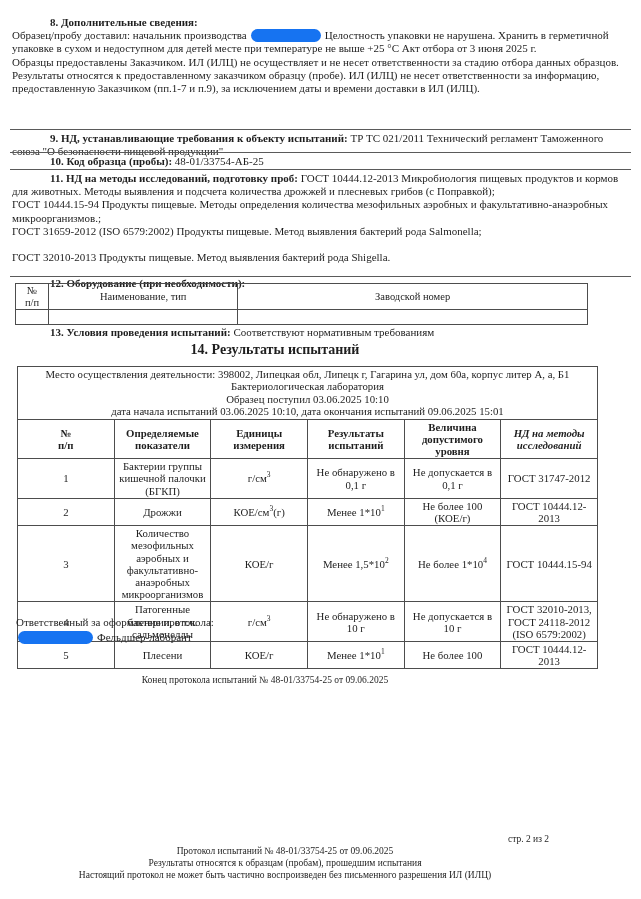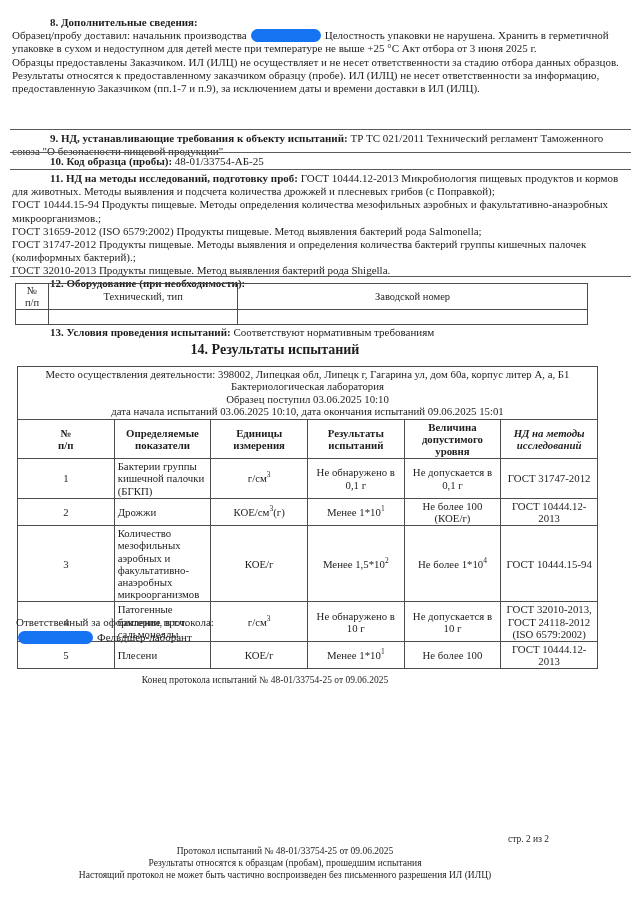--- a/index.html
+++ b/index.html
@@ -22,21 +22,21 @@
   }
   
   table{border-collapse:collapse;}
   .equip{left:15px;top:283px;width:573px;font-size:10.5px;line-height:11.5px;}
   .equip td{border:1px solid #4d4d4d;text-align:center;padding:1px 3px;vertical-align:middle;}
   .equip .h{height:22px;}
   .equip .empty td{height:12px;}
   
   .results{left:17px;top:366px;width:581px;font-size:10.8px;line-height:12.2px;table-layout:fixed;}
   .results td{border:1px solid #4d4d4d;padding:1px 3px;text-align:center;vertical-align:middle;}
-  .results td.ind{text-align:left;}
+  .results td.ind{text-align:center;}
   .results .meta-cell{height:48px;line-height:12.4px;}
   .results .head td{font-weight:bold;height:24px;}
   sup{font-size:7.5px;line-height:0;}
   .c-num{width:19px;}
   .c-ind{width:148px;}
   .c-unit{width:75px;}
   .c-res{width:105px;}
   .c-all{width:113px;}
   .c-nd{width:121px;font-style:italic;}
   .small{font-size:9.5px;line-height:11.5px;}
@@ -65,31 +65,31 @@
     <span class="bold">10. Код образца (пробы):</span>
     <span>48-01/33754-АБ-25</span>
   </div>
   <div class="abs rule" style="top:169px;"></div>
 
   <div class="abs sec" style="top:172px;">
     <span class="bold">11. НД на методы исследований, подготовку проб:</span>
     <span>ГОСТ 10444.12-2013 Микробиология пищевых продуктов и кормов для животных. Методы выявления и подсчета количества дрожжей и плесневых грибов (с Поправкой);</span><br>
     <span>ГОСТ 10444.15-94 Продукты пищевые. Методы определения количества мезофильных аэробных и факультативно-анаэробных микроорганизмов.;</span><br>
     <span>ГОСТ 31659-2012 (ISO 6579:2002) Продукты пищевые. Метод выявления бактерий рода Salmonella;</span><br>
-    <span>ГОСТ 31747-2012 Продукты пищевые. Методы выявления и определения количества бактерий группы кишечных палочек (колиформных бактерий).;</span><br>
+    <br>
     <span>ГОСТ 32010-2013 Продукты пищевые. Метод выявления бактерий рода Shigella.</span>
   </div>
   <div class="abs rule" style="top:276px;"></div>
 
   <div class="abs sec bold" style="top:277px;">12. Оборудование (при необходимости):</div>
   <table class="abs equip">
     <tbody>
         <tr class="h">
       <td style="width:27px;"><span>№</span><br><span>п/п</span></td>
-      <td style="width:188px;">Технический, тип</td>
+      <td style="width:188px;">Наименование, тип</td>
       <td style="width:358px;">Заводской номер</td>
     </tr>
     <tr class="empty">
       <td></td>
       <td></td>
       <td></td>
     </tr>
   </tbody>
     </table>
 

